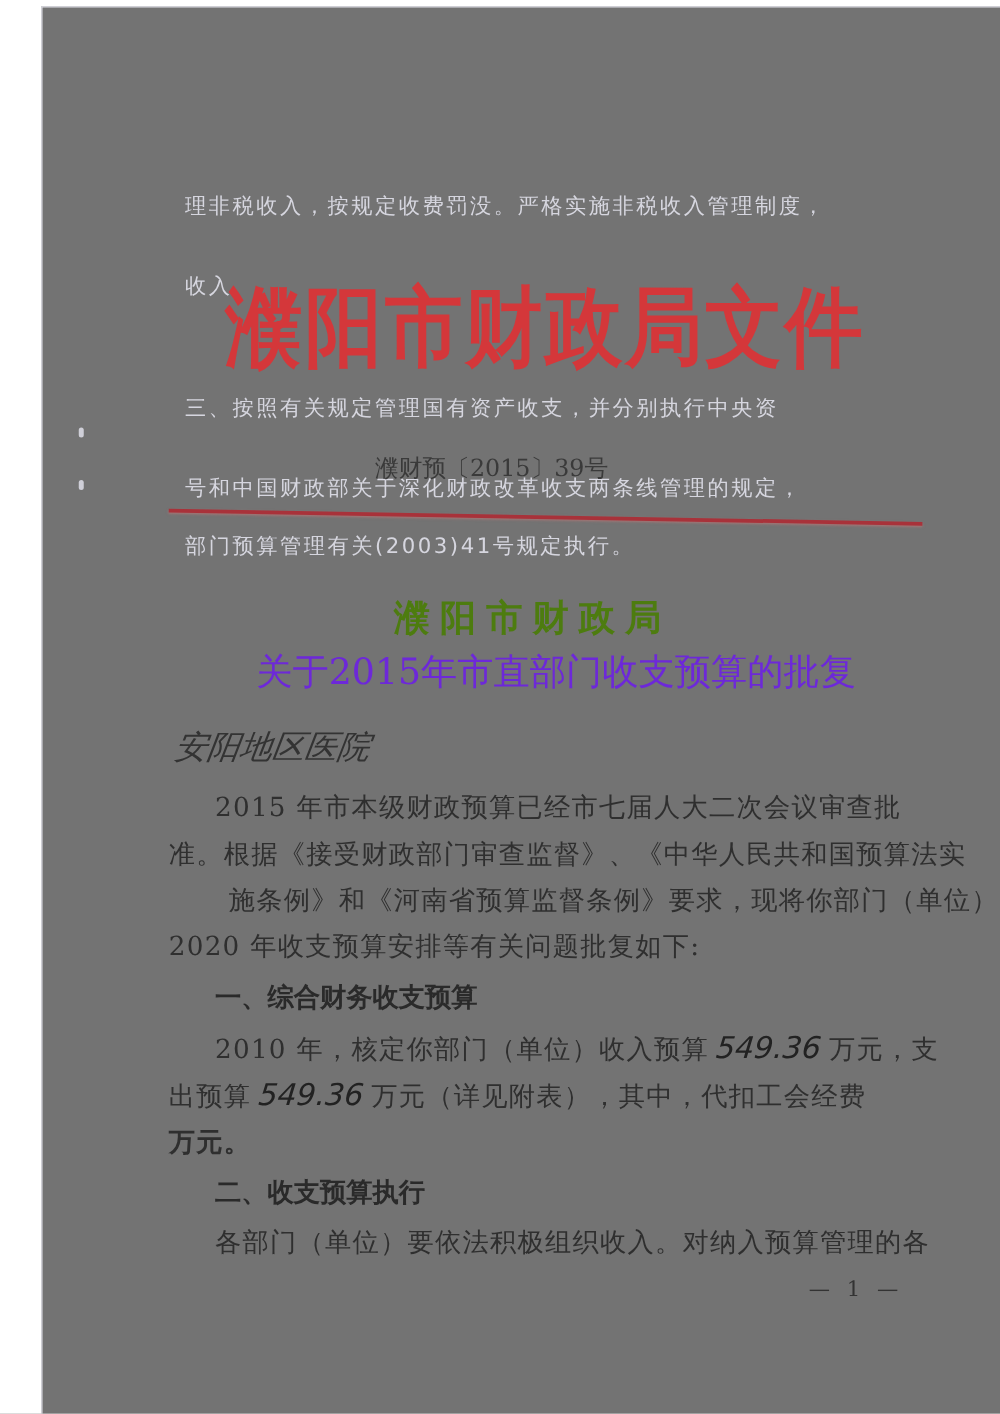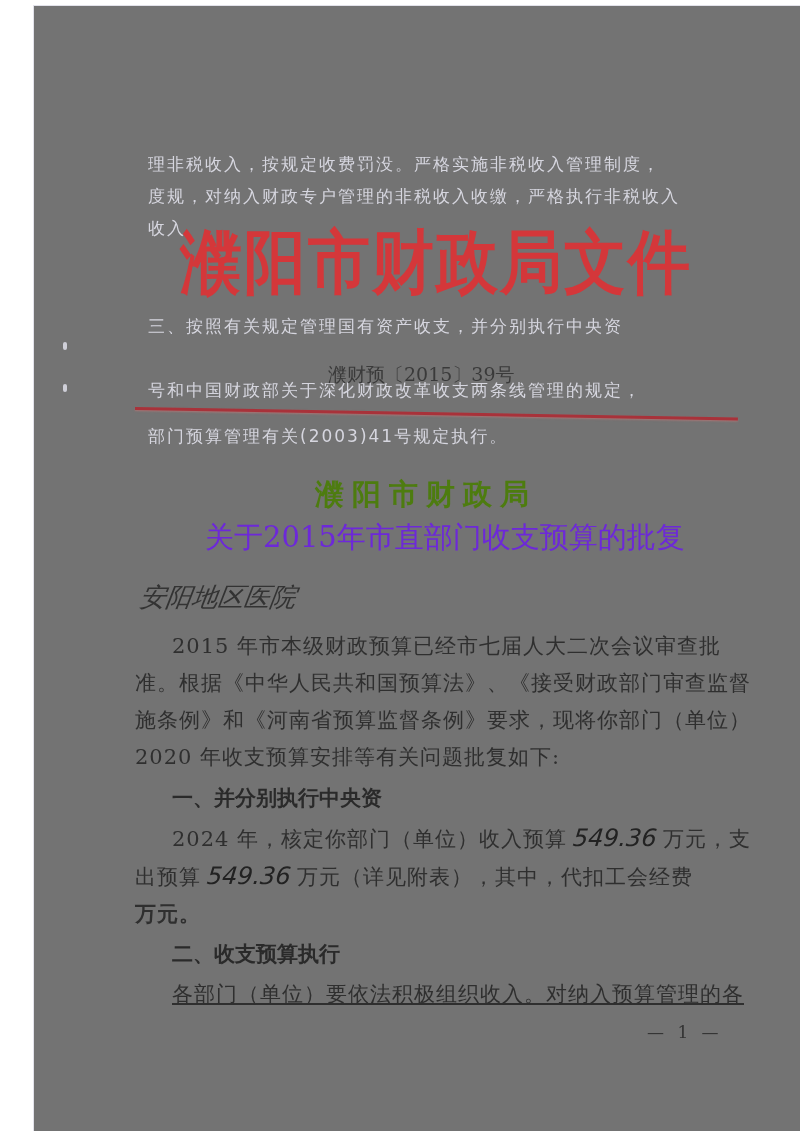--- a/index.html
+++ b/index.html
@@ -19,21 +19,21 @@
     filter: blur(0.6px);
   }
   .masthead {
     position: absolute; left: 180px; top: 215px; width: 520px;
     color: #d4373a; font-size: 62px; font-weight: bold; letter-spacing: 2px;
     font-family: "DejaVu Serif", serif; white-space: nowrap;
     transform: scaleY(1.12); transform-origin: top left;
   }
   .docnum {
     position: absolute; left: 300px; top: 362px; width: 250px;
-    color: #3a3a3a; font-size: 19px; white-space: nowrap; margin-left: 28px;
+    color: #3a3a3a; font-size: 19px; white-space: nowrap;
   }
   .redrule {
     position: absolute; left: 135px; top: 407px; width: 603px; height: 3px;
     background: #a8323a; transform: rotate(1deg); transform-origin: left center;
     box-shadow: 0 1px 2px rgba(220,120,120,0.5);
   }
   .issuer {
     position: absolute; left: 315px; top: 475px; color: #4d7c0f;
     font-size: 29px; font-weight: bold; letter-spacing: 8px; white-space: nowrap;
   }
@@ -65,50 +65,49 @@
   }
   .punch {
     position: absolute; width: 4px; height: 8px; border-radius: 2px; background: #cfcfd8;
   }
 </style>
 </head>
 <body>
 
 <div class="page">
   <div class="ghost" style="left:115px;top:148px;">理非税收入，按规定收费罚没。严格实施非税收入管理制度，</div>
-  <div class="ghost" style="left:115px;top:180px;">度规，对纳入财政专户管理的非税收入收缴，严格执行非税收入</div>
   <div class="ghost" style="left:115px;top:212px;">收入</div>
   <div class="ghost" style="left:115px;top:310px;">三、按照有关规定管理国有资产收支，并分别执行中央资</div>
   <div class="ghost" style="left:115px;top:374px;text-align:center;">号和中国财政部关于深化财政改革收支两条线管理的规定，</div>
   <div class="ghost" style="left:115px;top:420px;">部门预算管理有关(2003)41号规定执行。</div>
 </div>
 
 <div class="punch" style="left:63px;top:342px;"></div>
 <div class="punch" style="left:63px;top:384px;"></div>
 
 <div class="masthead">濮阳市财政局文件</div>
 <div class="docnum">濮财预〔2015〕39号</div>
 <div class="redrule"></div>
 
 <div class="issuer">濮阳市财政局</div>
 <div class="title">关于2015年市直部门收支预算的批复</div>
 
 <div class="recipient">安阳地区医院</div>
 
 <div class="body-line" style="left:172px;top:632px;text-align:center;">2015 年市本级财政预算已经市七届人大二次会议审查批</div>
-<div class="body-line" style="top:669px;">准。根据《中华人民共和国预算法》、《接受财政部门审查监督</div>
-<div class="body-line" style="top:706px;">施条例》和《河南省预算监督条例》要求，现将你部门（单位）</div>
+<div class="body-line" style="top:669px;">准。根据《接受财政部门审查监督》、《中华人民共和国预算法实</div>
+<div class="body-line" style="top:706px;margin-left:48px;">施条例》和《河南省预算监督条例》要求，现将你部门（单位）</div>
 <div class="body-line" style="top:743px;">2020 年收支预算安排等有关问题批复如下:</div>
 
-<div class="heading" style="top:784px;">一、并分别执行中央资</div>
+<div class="heading" style="top:784px;">一、综合财务收支预算</div>
 
 <div class="body-line" style="left:172px;top:824px;">
-  <span>2024 年，核定你部门（单位）收入预算</span><span class="hand">549.36</span><span>万元，支</span>
+  <span>2010 年，核定你部门（单位）收入预算</span><span class="hand">549.36</span><span>万元，支</span>
 </div>
 <div class="body-line" style="top:862px;">
   <span>出预算</span><span class="hand">549.36</span><span>万元（详见附表），其中，代扣工会经费</span>
 </div>
 <div class="body-line" style="top:900px;font-weight:bold;">万元。</div>
 
 <div class="heading" style="top:940px;">二、收支预算执行</div>
-<div class="body-line" style="left:172px;top:980px;text-decoration:underline;">各部门（单位）要依法积极组织收入。对纳入预算管理的各</div>
+<div class="body-line" style="left:172px;top:980px;">各部门（单位）要依法积极组织收入。对纳入预算管理的各</div>
 
 <div class="pagenum">— 1 —</div>
 
 </body></html>

